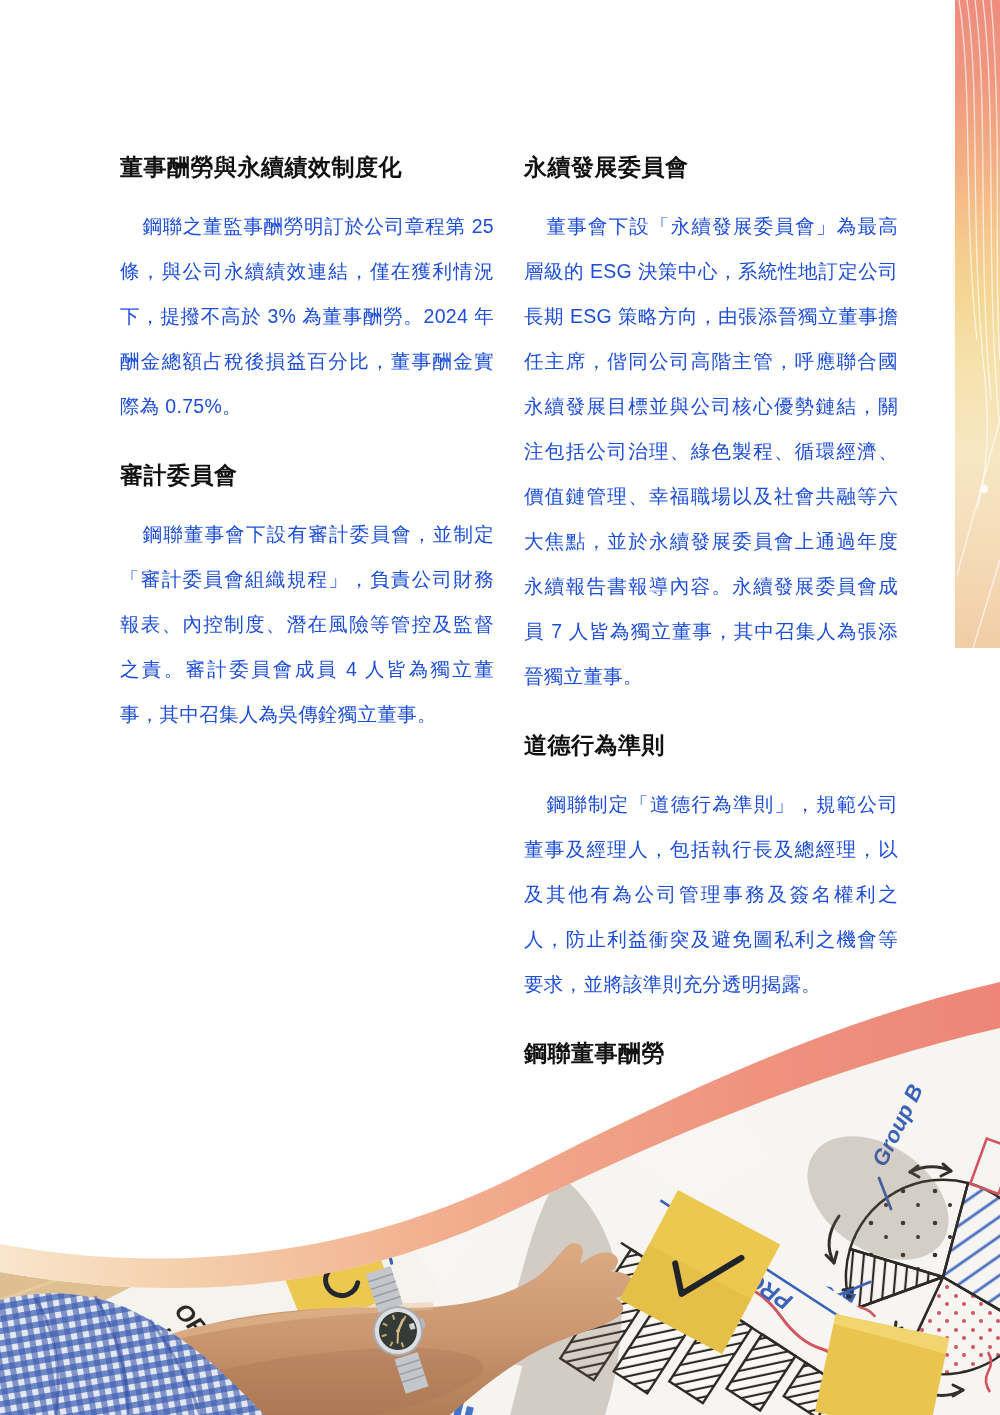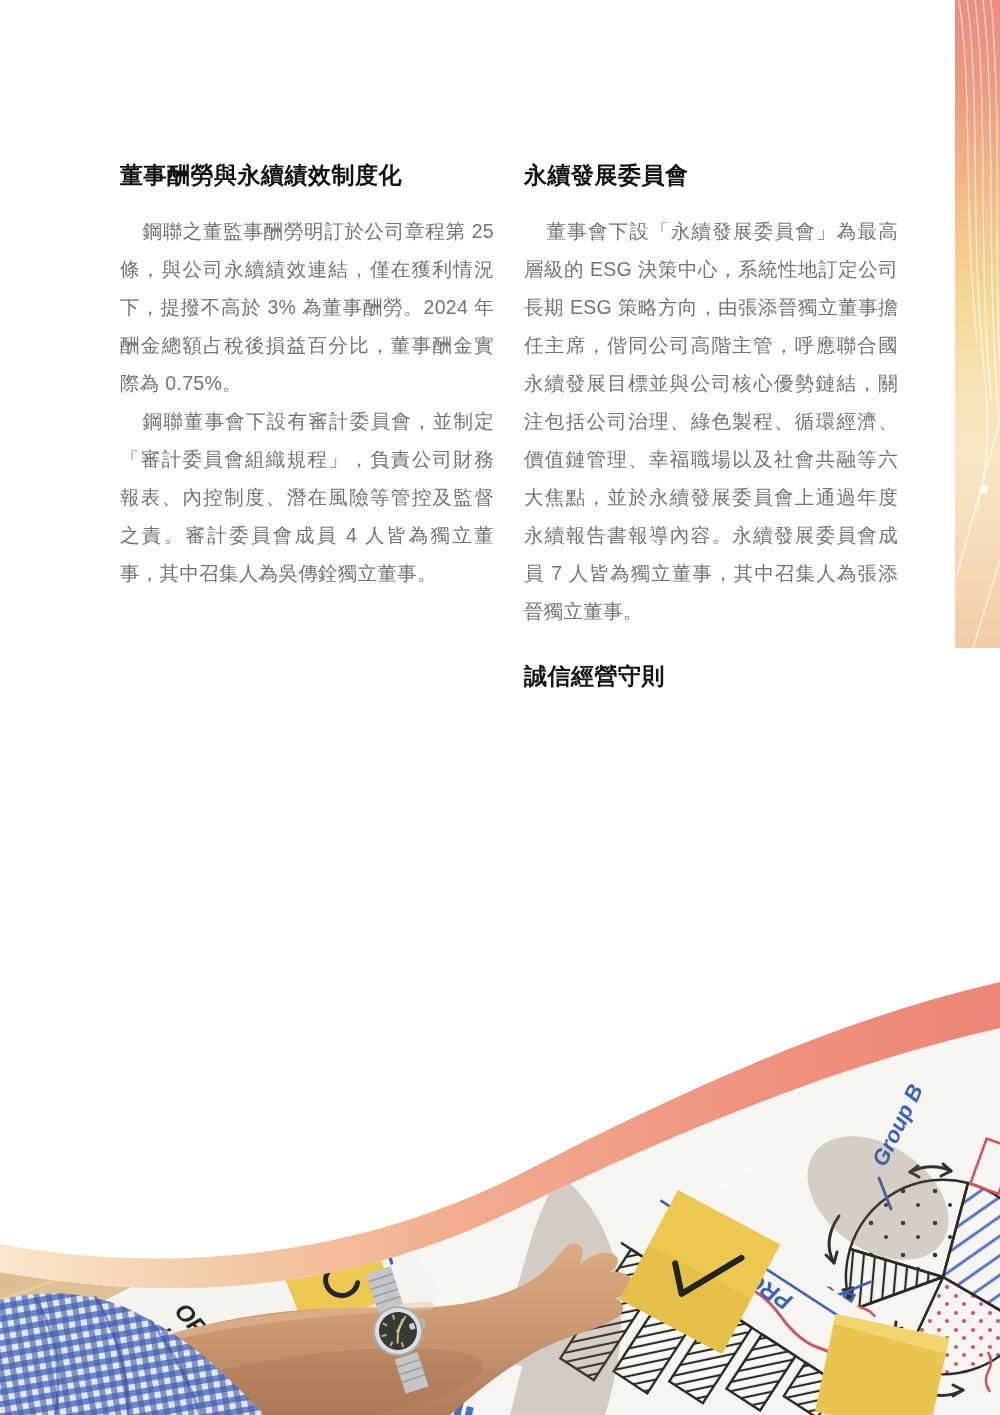--- a/index.html
+++ b/index.html
@@ -8,23 +8,23 @@
     background:#ffffff;
     font-family:"Liberation Sans","DejaVu Sans",sans-serif;
   }
   .col{position:absolute;top:152px;width:374px;z-index:2;}
   .col-left{left:120px;}
   .col-right{left:524px;}
   .section h2{
     font-size:23px;line-height:31px;font-weight:700;color:#111111;
     margin:31px 0 21px 0;letter-spacing:0.5px;
   }
-  .section:first-child h2{margin-top:8px;}
+  .section:first-child h2{margin-top:0;}
   .section p{
-    font-size:19.5px;line-height:38px;color:#737373;margin:0;
+    font-size:19.5px;line-height:45px;color:#1d4ed8;margin:0;
     text-align:justify;text-indent:1.15em;letter-spacing:0.3px;
   }
   #right-strip{position:absolute;left:955px;top:0;z-index:1;}
   #bottom-art{position:absolute;left:0;top:955px;z-index:1;}
 </style>
 </head>
 <body>
 
 <svg id="right-strip" width="45" height="648" viewBox="0 0 45 648" aria-hidden="true">
   <defs>
@@ -52,31 +52,36 @@
   </g>
   <circle cx="29" cy="489" r="4" fill="#ffffff" fill-opacity="0.95"></circle>
 </svg>
 
 <div class="col col-left">
   <div class="section">
     <h2>董事酬勞與永續績效制度化</h2>
     <p>鋼聯之董監事酬勞明訂於公司章程第 25 條，與公司永續績效連結，僅在獲利情況下，提撥不高於 3% 為董事酬勞。2024 年酬金總額占稅後損益百分比，董事酬金實際為 0.75%。</p>
   </div>
   <div class="section">
+    <h2>審計委員會</h2>
     <p>鋼聯董事會下設有審計委員會，並制定「審計委員會組織規程」，負責公司財務報表、內控制度、潛在風險等管控及監督之責。審計委員會成員 4 人皆為獨立董事，其中召集人為吳傳銓獨立董事。</p>
   </div>
 </div>
 
 <div class="col col-right">
   <div class="section">
     <h2>永續發展委員會</h2>
     <p>董事會下設「永續發展委員會」為最高層級的 ESG 決策中心，系統性地訂定公司長期 ESG 策略方向，由張添晉獨立董事擔任主席，偕同公司高階主管，呼應聯合國永續發展目標並與公司核心優勢鏈結，關注包括公司治理、綠色製程、循環經濟、價值鏈管理、幸福職場以及社會共融等六大焦點，並於永續發展委員會上通過年度永續報告書報導內容。永續發展委員會成員 7 人皆為獨立董事，其中召集人為張添晉獨立董事。</p>
   </div>
   <div class="section">
-    <h2>誠信經營守則</h2>
+    <h2>道德行為準則</h2>
+    <p>鋼聯制定「道德行為準則」，規範公司董事及經理人，包括執行長及總經理，以及其他有為公司管理事務及簽名權利之人，防止利益衝突及避免圖私利之機會等要求，並將該準則充分透明揭露。</p>
+  </div>
+  <div class="section">
+    <h2>鋼聯董事酬勞</h2>
   </div>
 </div>
 
 <svg id="bottom-art" width="1000" height="460" viewBox="0 955 1000 460" aria-hidden="true">
   <defs>
     <linearGradient id="bandGrad" x1="0" y1="0" x2="1" y2="0">
       <stop offset="0" stop-color="#f9e6cc"></stop>
       <stop offset="0.2" stop-color="#f4cda9"></stop>
       <stop offset="0.45" stop-color="#f2ae8e"></stop>
       <stop offset="0.75" stop-color="#ef937f"></stop>

